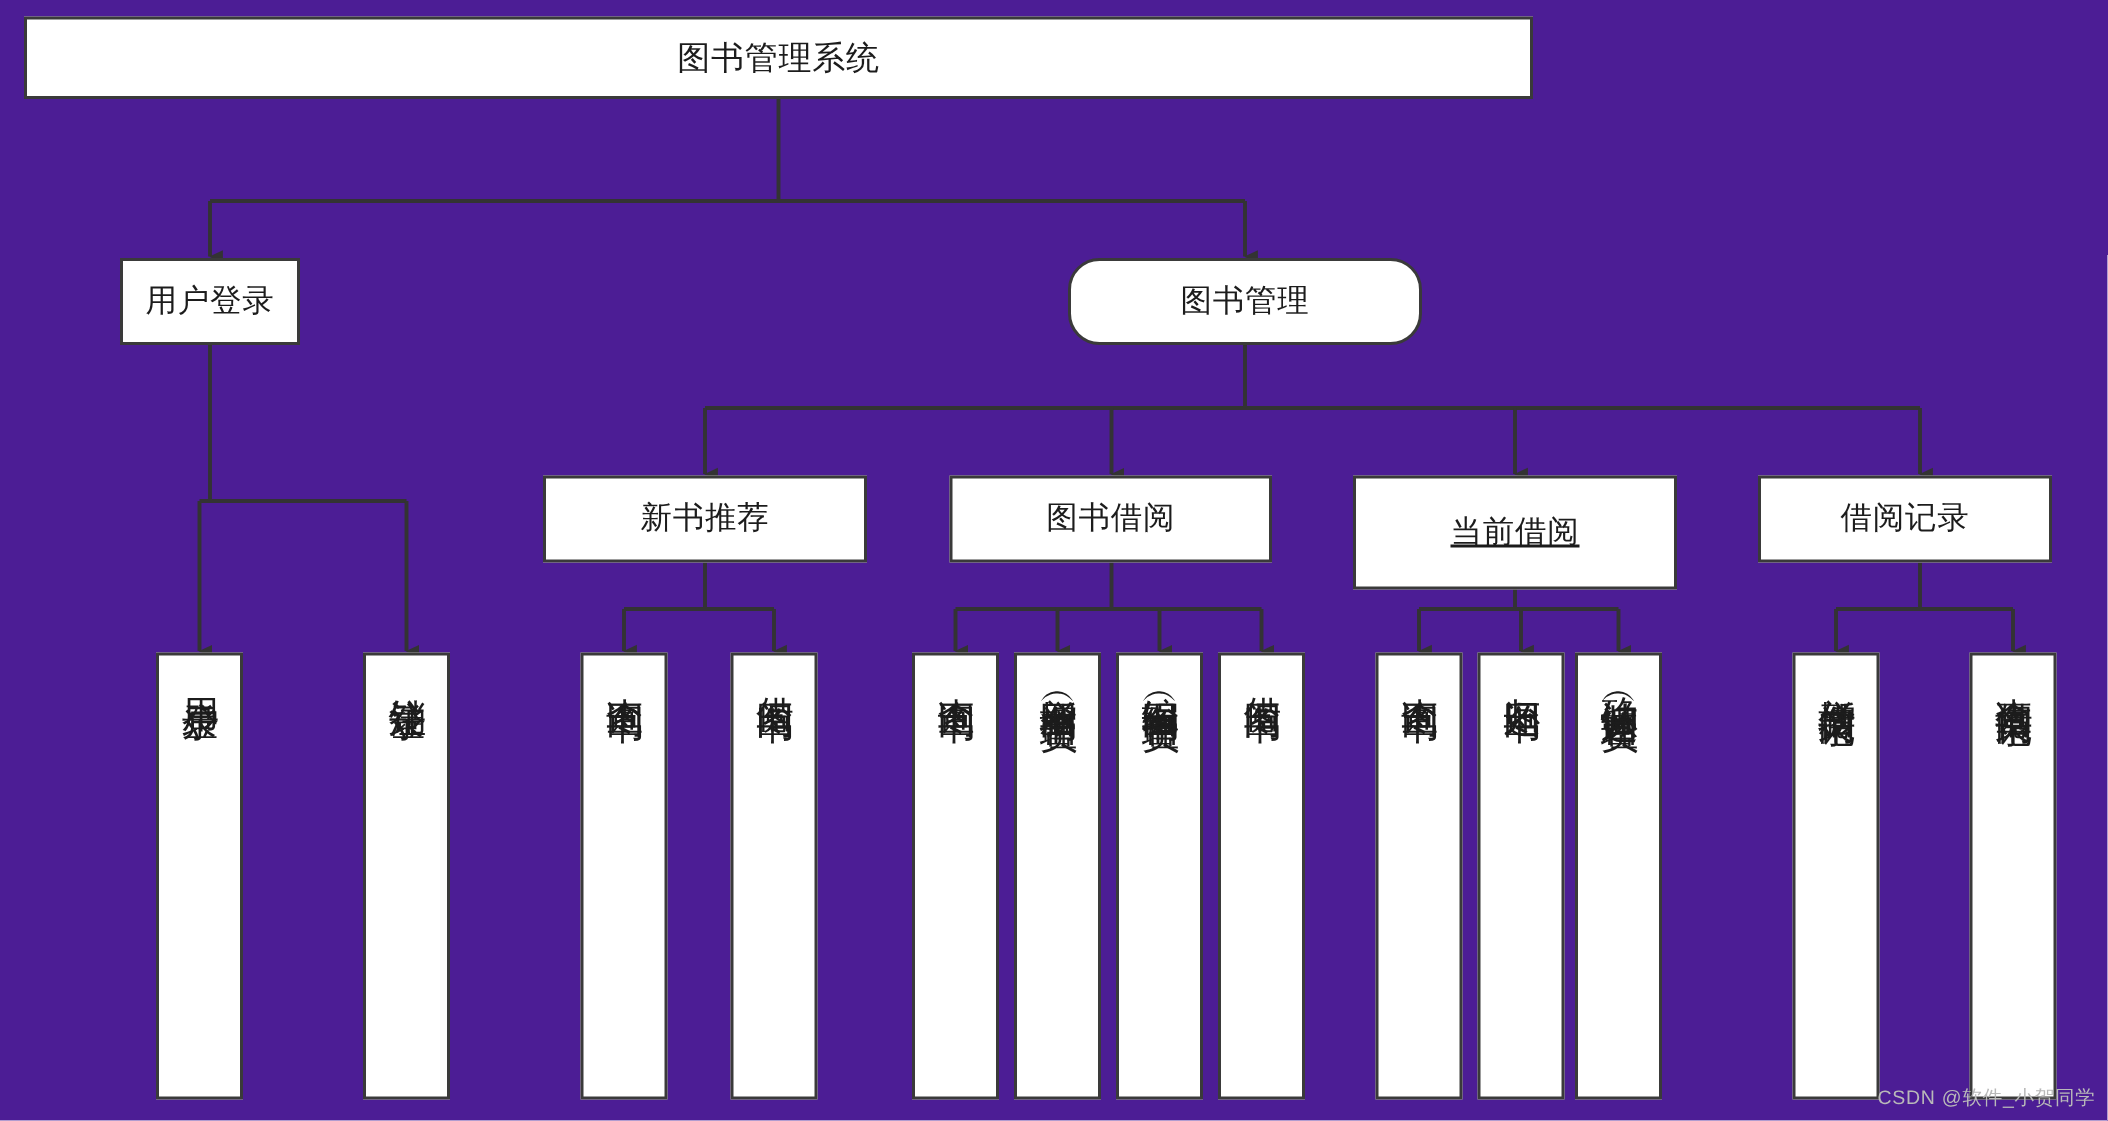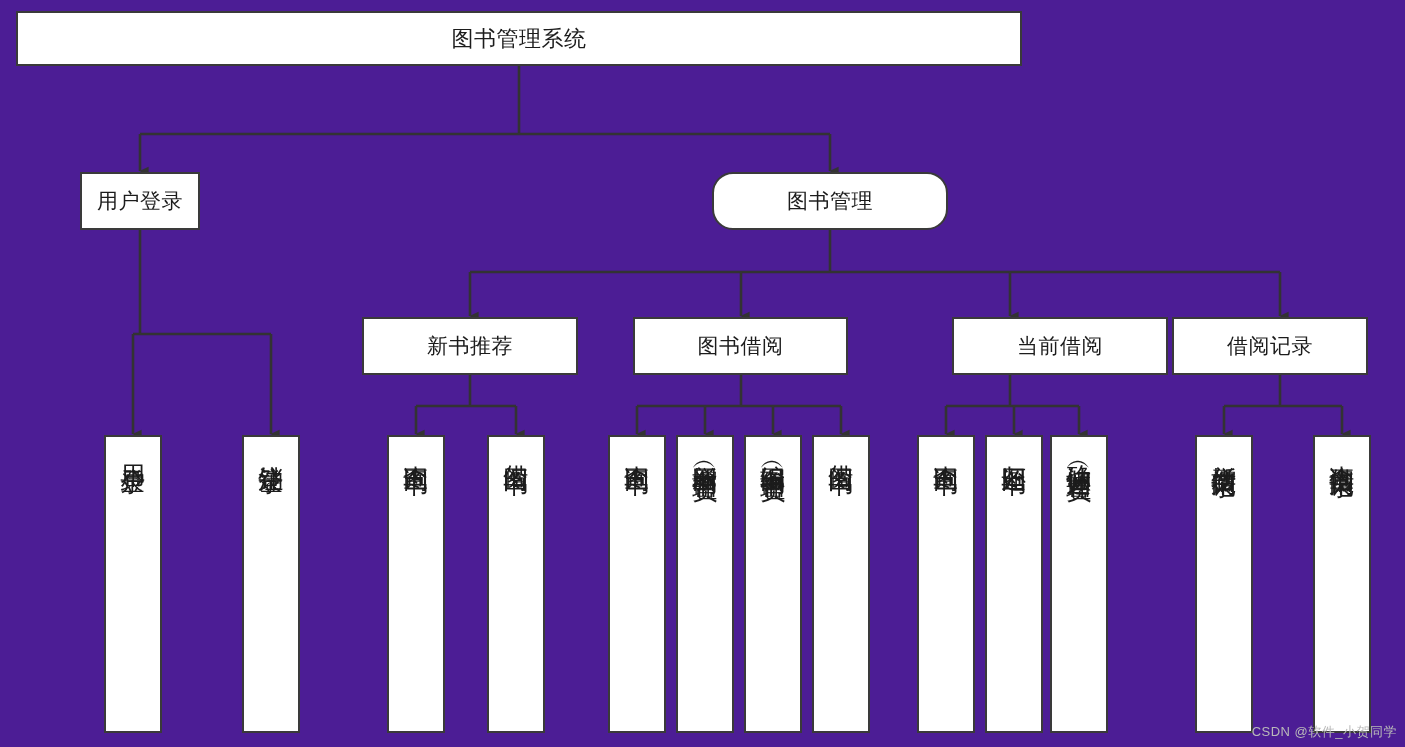--- a/index.html
+++ b/index.html
@@ -129,21 +129,21 @@
       </div>
       <div class="node level1" style="left: 712px; top: 172px; width: 236px; height: 58px; border-radius: 21px;">
         <span class="node-label">图书管理</span>
       </div>
       <div class="node level2" style="left: 362px; top: 317px; width: 216px; height: 58px;">
         <span class="node-label">新书推荐</span>
       </div>
       <div class="node level2" style="left: 633px; top: 317px; width: 215px; height: 58px;">
         <span class="node-label">图书借阅</span>
       </div>
-      <div class="node level2" style="left: 952px; top: 317px; width: 216px; height: 58px;">
+      <div class="node level2" style="left: 902px; top: 317px; width: 216px; height: 76px; text-decoration: underline;">
         <span class="node-label">当前借阅</span>
       </div>
       <div class="node level2" style="left: 1172px; top: 317px; width: 196px; height: 58px;">
         <span class="node-label">借阅记录</span>
       </div>
       <div class="node leaf" style="left: 104px; top: 435px; width: 58px; height: 298px;">
         <span class="node-label">用户登录</span>
       </div>
       <div class="node leaf" style="left: 242px; top: 435px; width: 58px; height: 298px;">
         <span class="node-label">注销登录</span>

